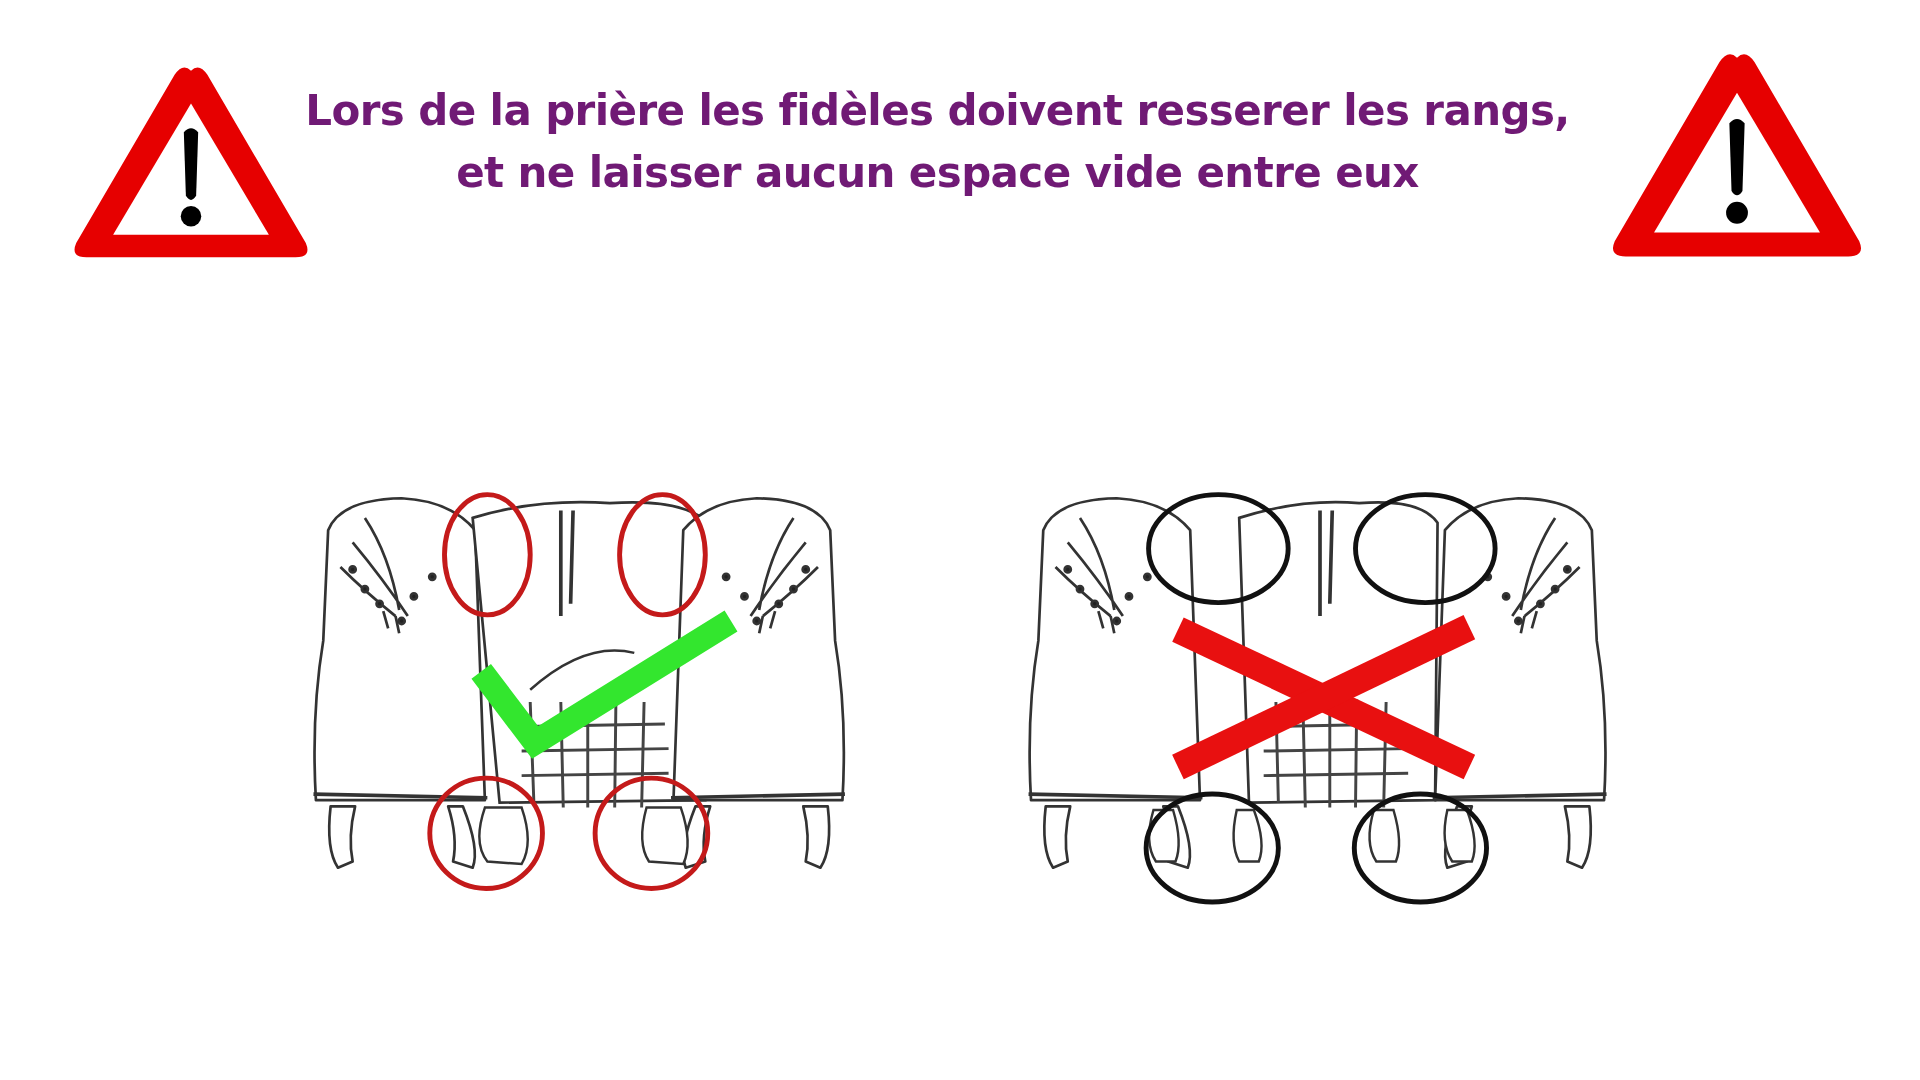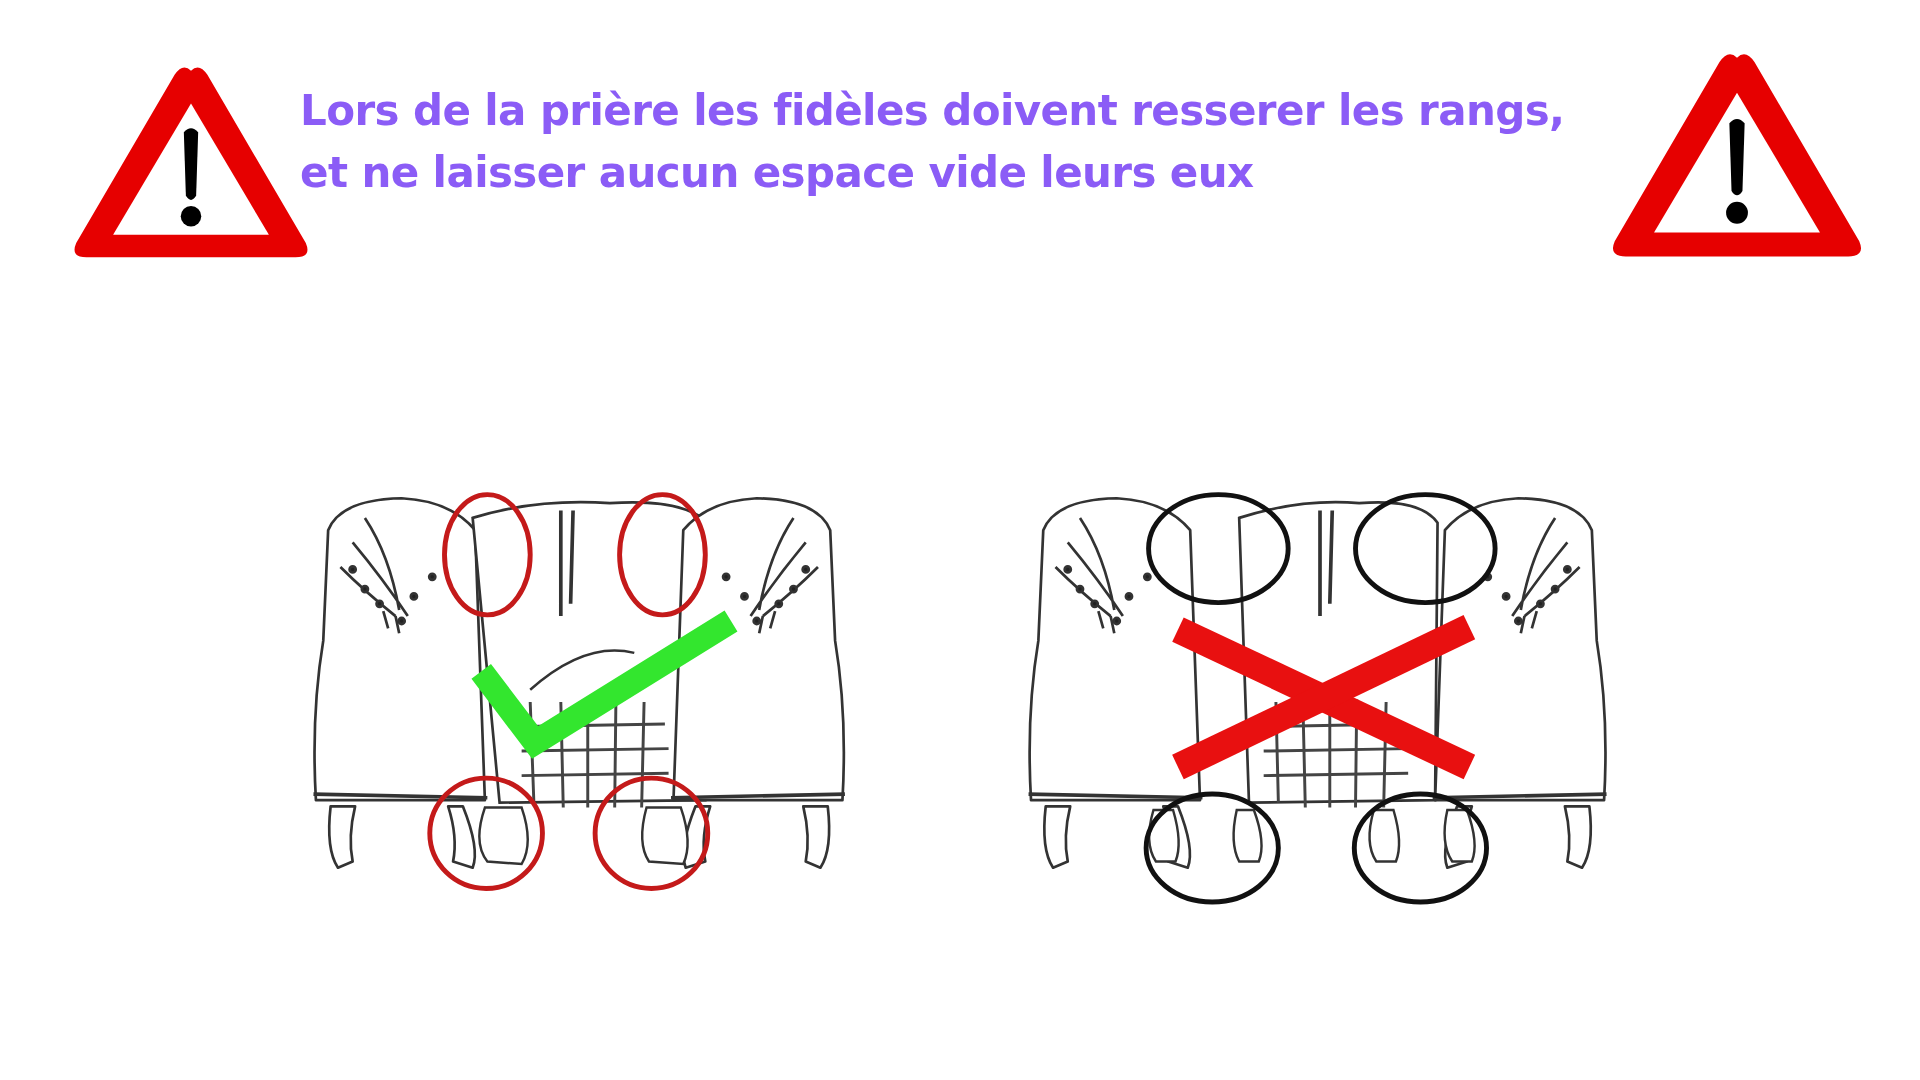--- a/index.html
+++ b/index.html
@@ -3,21 +3,21 @@
 <meta charset="utf-8">
 <style>
   html, body { margin: 0; padding: 0; background: #ffffff; }
   body { width: 1920px; height: 1080px; position: relative; overflow: hidden;
          font-family: "DejaVu Sans", "Liberation Sans", sans-serif; }
   .warn { position: absolute; }
   .warn svg { display: block; width: 100%; height: 100%; }
   #warn-left { left: 68px; top: 60px; width: 246px; height: 206px; }
   #warn-right { left: 1606px; top: 45px; width: 262px; height: 222px; }
   .headline { position: absolute; left: 300px; width: 1275px; top: 80px;
-              text-align: left; color: #8b5cf6; font-weight: bold;
+              text-align: center; color: #701a75; font-weight: bold;
               font-size: 42px; line-height: 62px; letter-spacing: -0.6px; }
   .headline div { white-space: nowrap; }
   .scene { position: absolute; left: 0; top: 0; width: 1920px; height: 1080px; }
   .scene svg { width: 1920px; height: 1080px; display: block; }
 </style>
 </head>
 <body>
 
 <div class="warn" id="warn-left">
   <svg viewBox="0 0 240 200">
@@ -32,21 +32,21 @@
   <svg viewBox="0 0 240 200">
     <path d="M120 10 Q128 2 136 14 L232 178 Q238 192 222 192 L18 192 Q2 192 8 178 L104 14 Q112 2 120 10 Z" fill="#e60000"></path>
     <path d="M120 42 L196 170 L44 170 Z" fill="#ffffff"></path>
     <path d="M113 70 Q120 62 127 70 L125 132 Q120 140 115 132 Z" fill="#000"></path>
     <circle cx="120" cy="152" r="10" fill="#000"></circle>
   </svg>
 </div>
 
 <div class="headline">
   <div>Lors de la prière les fidèles doivent resserer les rangs,</div>
-  <div>et ne laisser aucun espace vide leurs eux</div>
+  <div>et ne laisser aucun espace vide entre eux</div>
 </div>
 
 <div class="scene">
   <svg viewBox="0 0 1568 880" preserveAspectRatio="none">
     <defs>
       <g id="figure-row" fill="#fff" stroke="#333" stroke-width="2.2" stroke-linejoin="round">
 
         <path d="M10 30 Q20 5 70 4 Q110 6 130 30 L138 250 L0 250 Q-4 180 6 120 Z"></path>
         <path d="M20 60 Q40 80 65 100 M40 20 Q60 50 68 95 M30 40 Q55 70 75 100" fill="none"></path>
         <path d="M55 96 l4 14 M65 100 l3 14" fill="none"></path>

